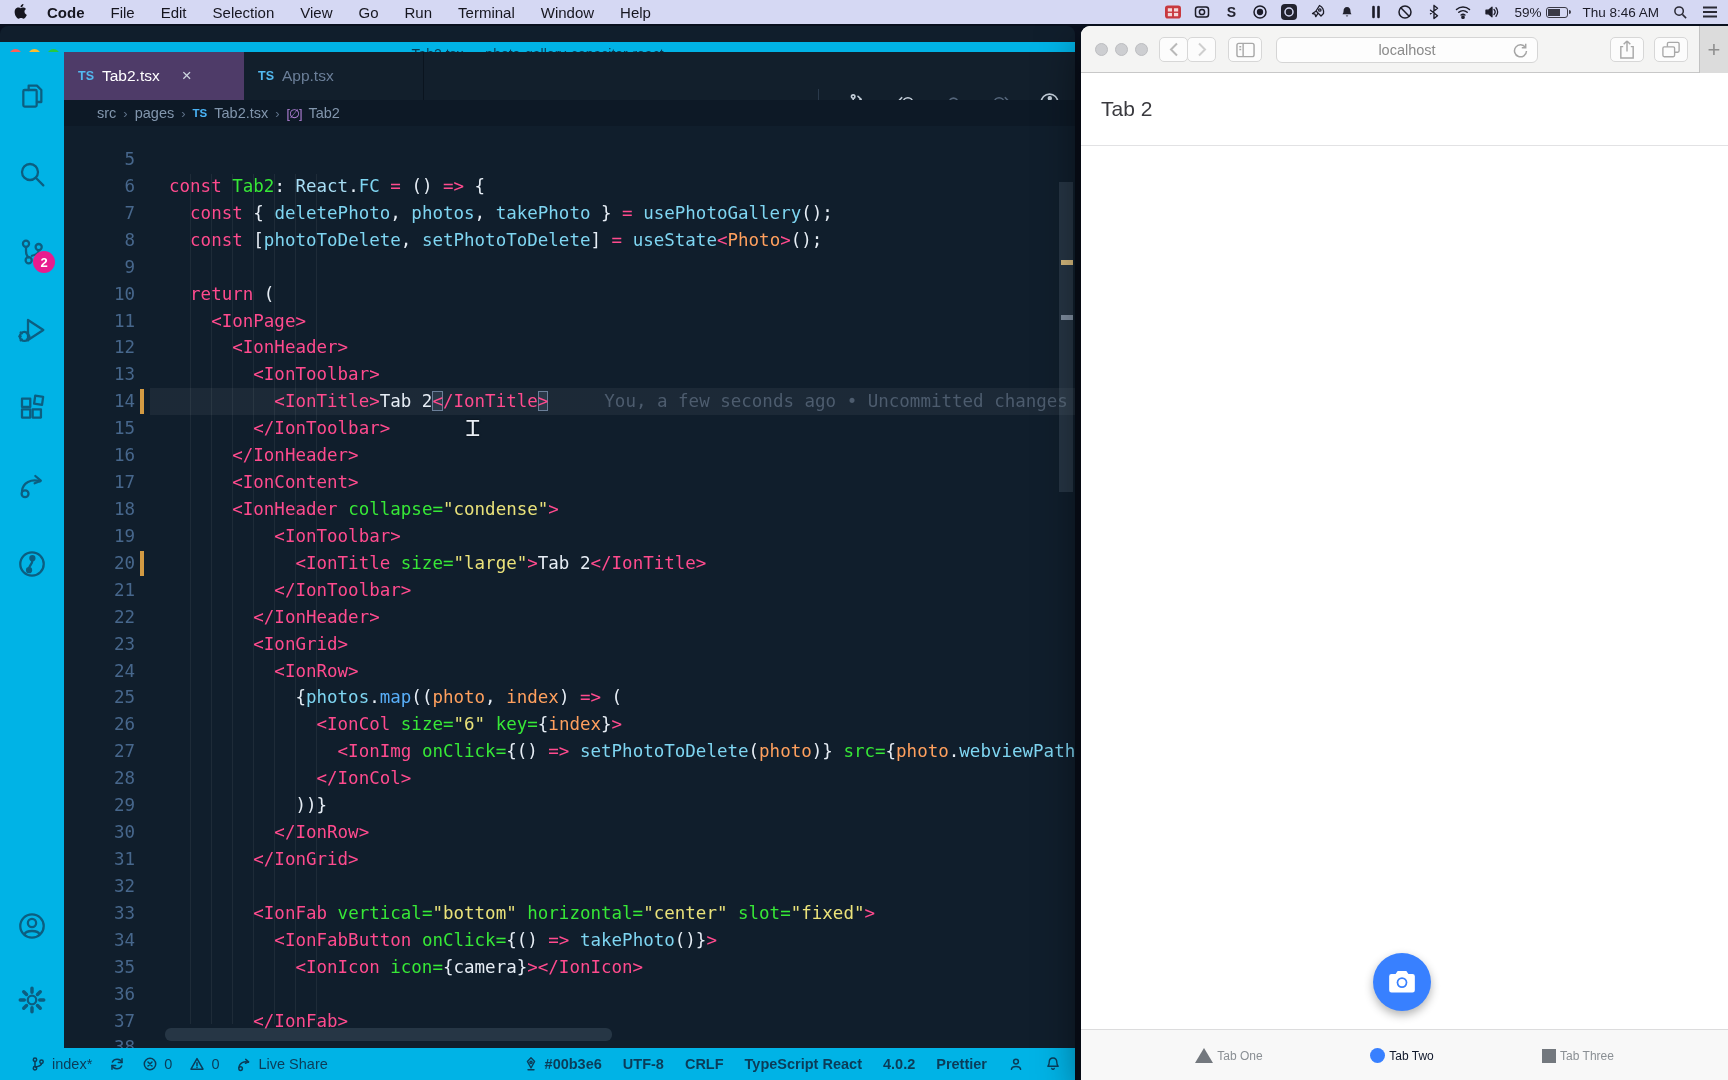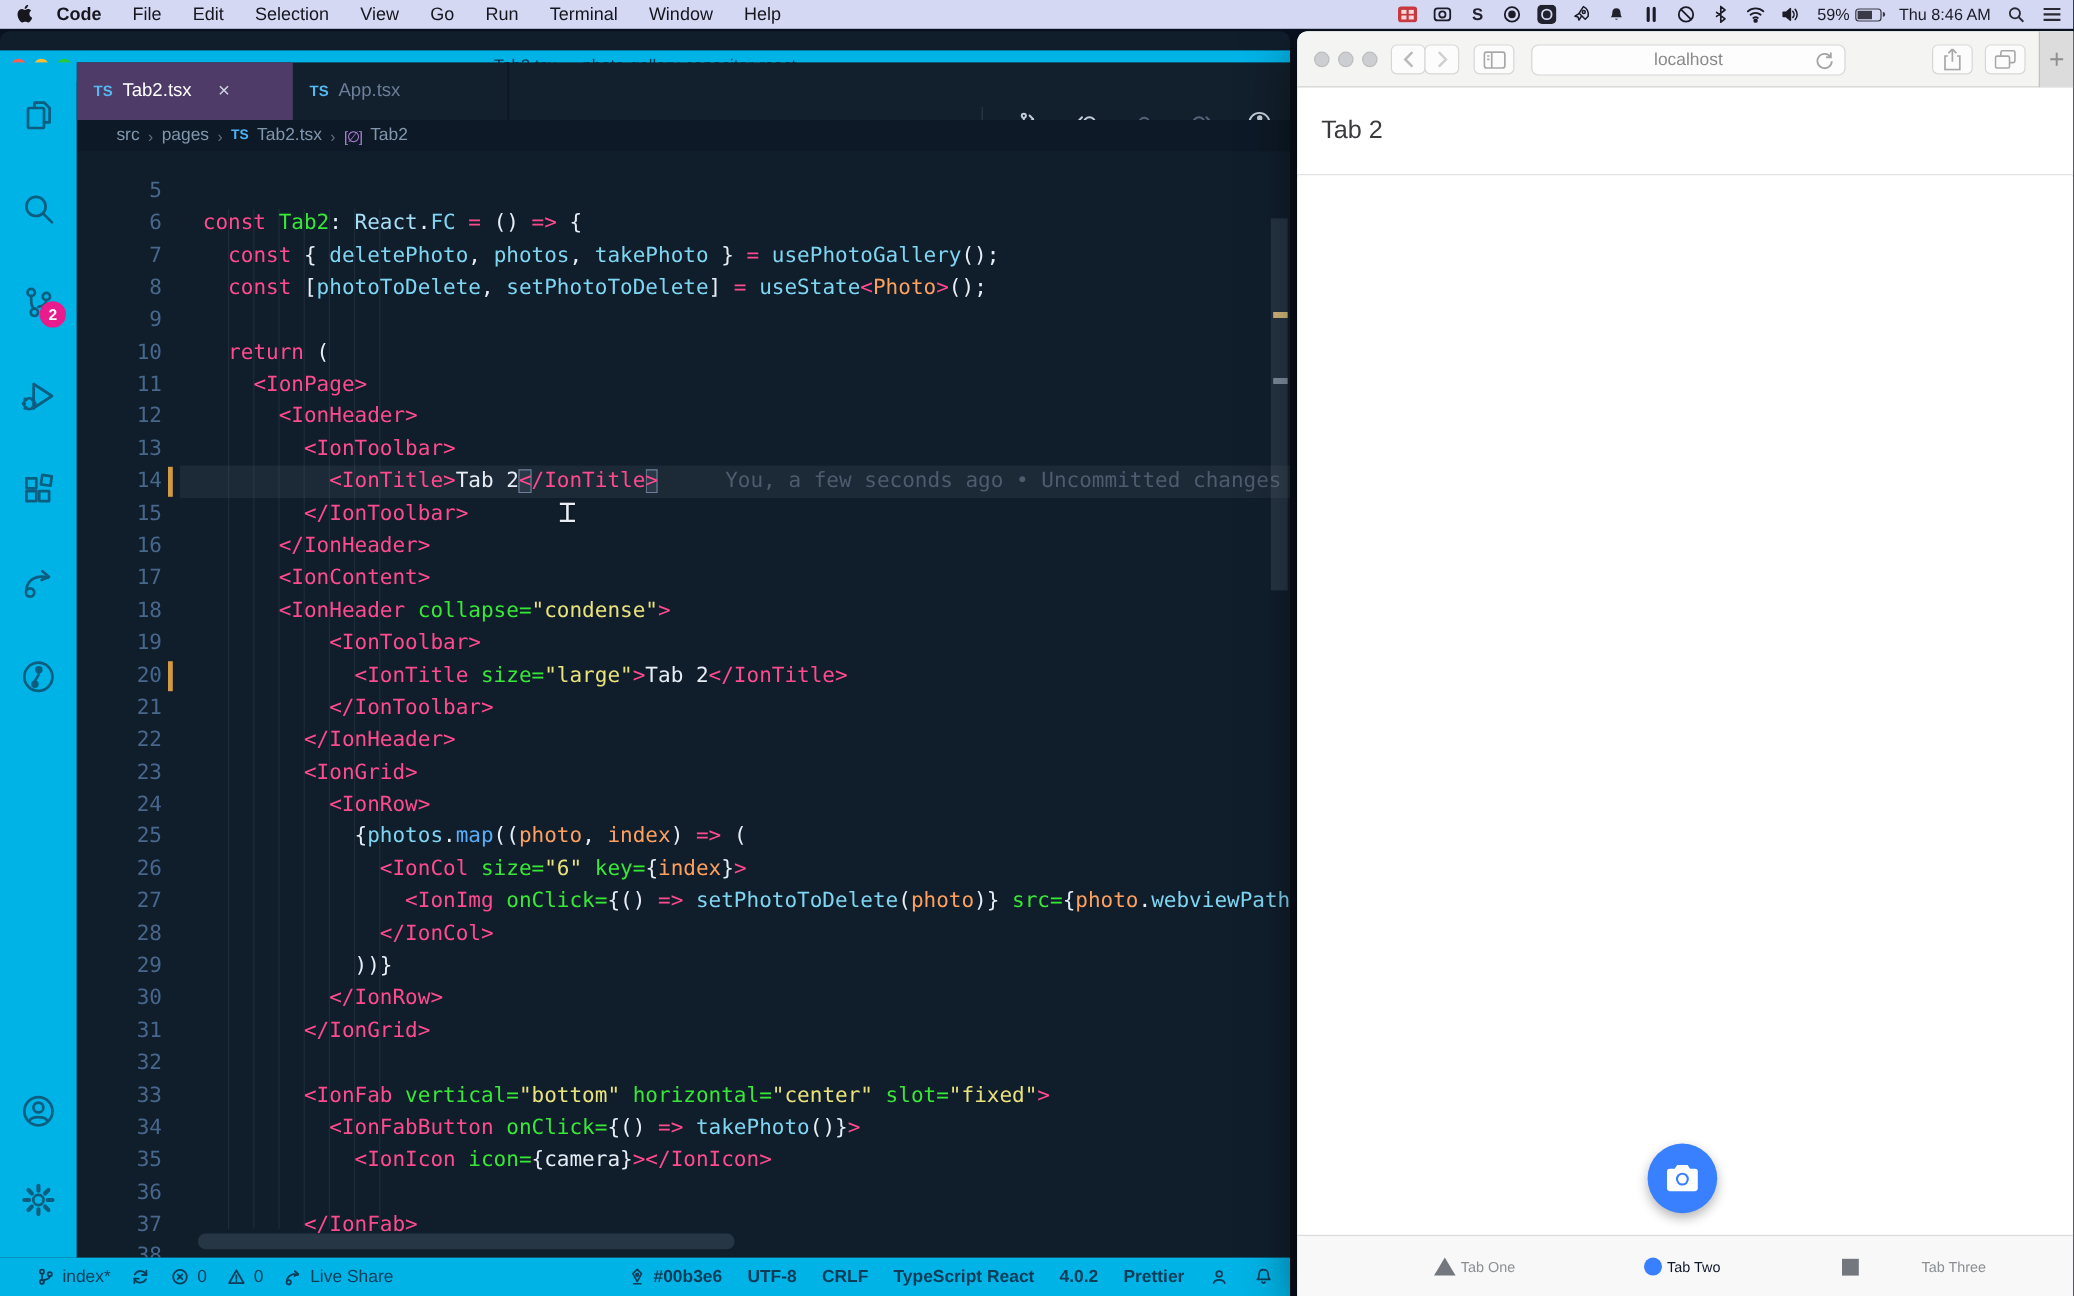--- a/index.html
+++ b/index.html
@@ -617,19 +617,19 @@
 
     <div id="sf-tabbar">
         <div class="sftab" style="left: 88px;">
           <span class="shp triangle"></span>
           <span>Tab One</span>
         </div>
         <div class="sftab active" style="left: 261px;">
           <span class="shp circle"></span>
           <span>Tab Two</span>
         </div>
-        <div class="sftab" style="left: 454px; justify-content: space-between;">
+        <div class="sftab" style="left: 437px;">
           <span class="shp square"></span>
           <span>Tab Three</span>
         </div>
       </div>
   </div>
 </div>
 
 </body></html>

